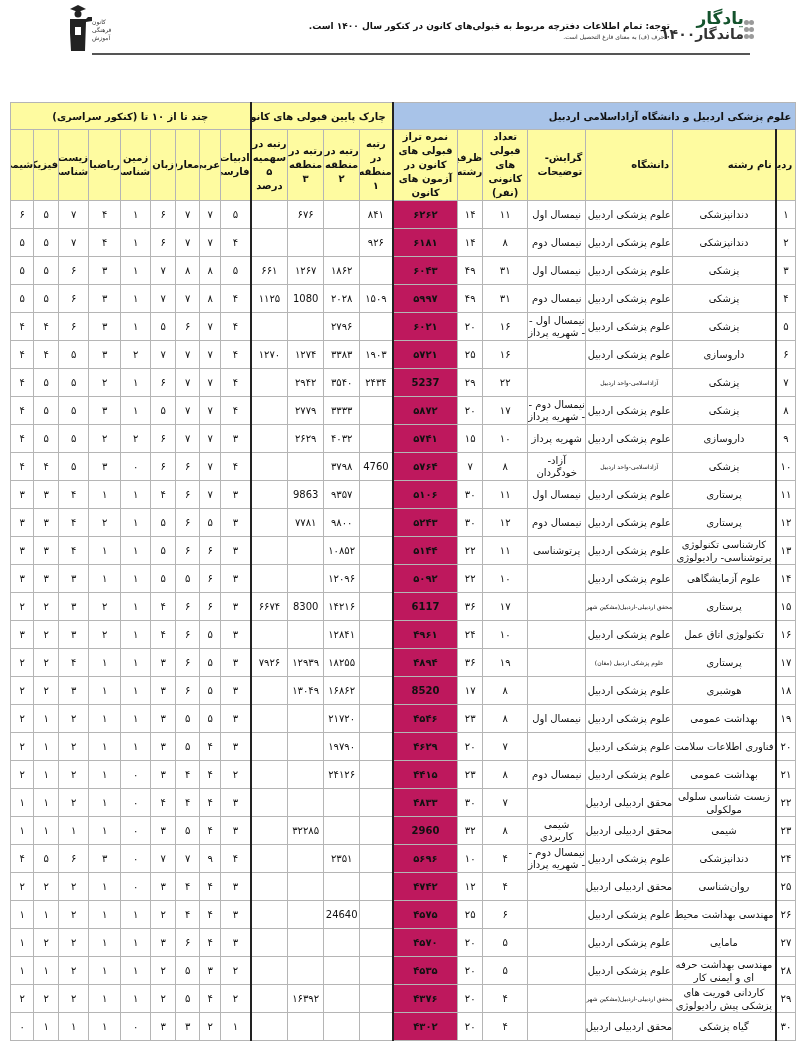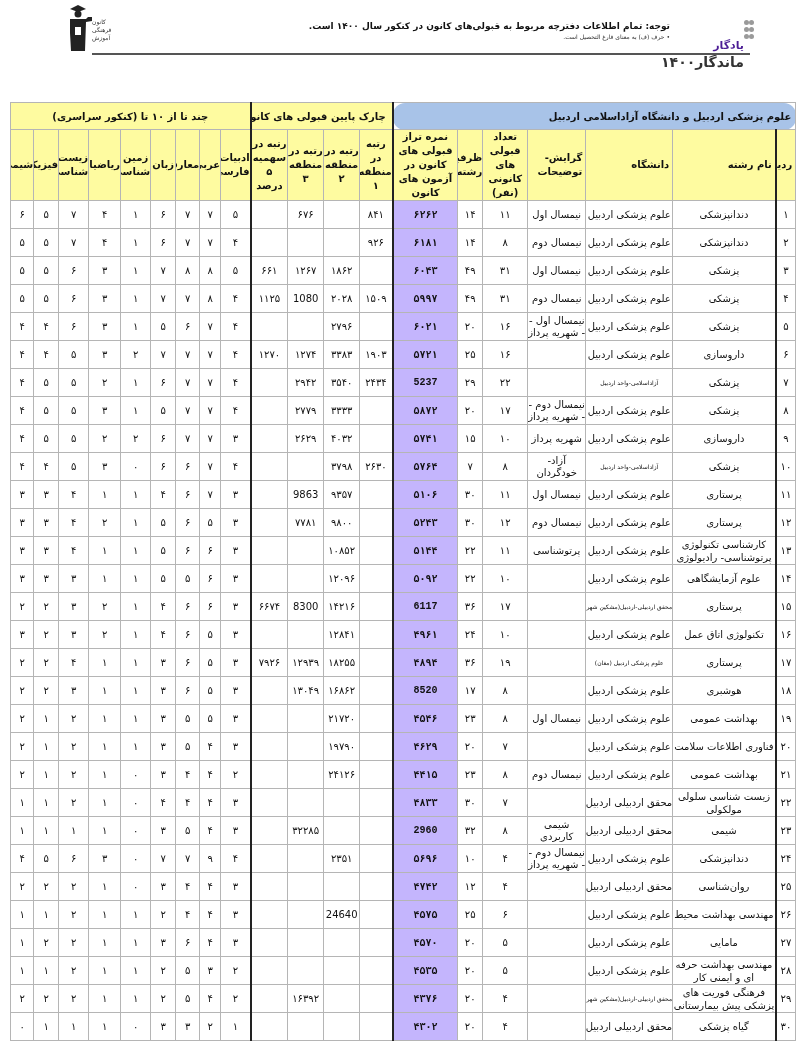--- a/index.html
+++ b/index.html
@@ -1,39 +1,39 @@
 <!DOCTYPE html>
 <html><head>
 <meta charset="utf-8">
 <style>
   html, body { margin: 0; padding: 0; background: #ffffff; }
   body { width: 800px; height: 1052px; position: relative; overflow: hidden; font-family: "DejaVu Sans", sans-serif; color: #111; }
   .header { position: absolute; left: 60px; top: 0; width: 690px; height: 56px; }
   .logo-figure { position: absolute; left: 4px; top: 3px; width: 28px; height: 50px; }
   .logo-text { position: absolute; left: 32px; top: 18px; font-size: 6px; line-height: 8px; color: #333; text-align: center; width: 14px; }
   .brand { position: absolute; right: 6px; top: 10px; text-align: right; direction: rtl; }
-  .brand-top { font-size: 11px; font-weight: bold; color: #4c1d95; line-height: 16px; margin-top: 28px; }
+  .brand-top { font-size: 17px; font-weight: bold; color: #14532d; line-height: 16px; }
   .brand-bottom { font-size: 14px; font-weight: bold; color: #333; line-height: 16px; }
   .brand-dots { position: absolute; right: -10px; top: 8px; width: 12px; height: 28px; }
   .brand-dots span { display: block; width: 5px; height: 5px; border-radius: 50%; background: #9a9a9a; margin: 2px 0 0 0; float: right; }
   .notes { position: absolute; right: 80px; top: 20px; direction: rtl; text-align: right; }
   .note-main { font-size: 9px; font-weight: bold; line-height: 12px; }
   .note-sub { font-size: 6px; line-height: 9px; color: #333; }
   .header-rule { position: absolute; left: 32px; right: 0; top: 53px; height: 2px; background: #555; }
 
   table.main { position: absolute; left: 10px; top: 102px; width: 785px; border-collapse: collapse; table-layout: fixed; direction: rtl; }
   table.main td, table.main th { border: 1px solid #b5b5b5; padding: 0; text-align: center; vertical-align: middle; font-size: 10px; overflow: hidden; }
   .title-row td { height: 26px; background: #fefba0; }
-  .title-main { background: #a8c3e8 !important; font-size: 19px; font-weight: bold; text-align: right !important; padding-right: 4px !important; white-space: nowrap; border-radius: 12px; }
+  .title-main { background: #a8c3e8 !important; font-size: 19px; font-weight: bold; text-align: right !important; padding-right: 4px !important; white-space: nowrap; }
   .title-ranks { font-size: 13px; font-weight: bold; text-align: right !important; padding-right: 6px !important; white-space: nowrap; }
   .title-scores { font-size: 13px; font-weight: bold; text-align: center; white-space: nowrap; }
   .head-row th { height: 60px; background: #fefba0; font-size: 8px; font-weight: bold; line-height: 14px; }
   .head-row th.left { text-align: right; padding-right: 3px; }
   tbody tr td { height: 27px; }
-  td.score { background: #c4b5fd; font-weight: bold; font-size: 11px; font-family: Liberation Mono, monospace; }
+  td.score { background: #be185d; font-weight: bold; font-size: 11px; }
   td.name { text-align: right; padding-right: 3px; font-size: 10.5px; line-height: 13px; }
   td.uni { text-align: right; padding-right: 3px; font-size: 10px; white-space: nowrap; }
   td.uni.small { font-size: 6px; }
   td.desc { text-align: right; padding-right: 3px; font-size: 8px; line-height: 12px; }
   td.thick-l { border-left: 2px solid #222 !important; }
   th.thick-l { border-left: 2px solid #222 !important; }
 </style>
 </head>
 <body>
 
@@ -320,21 +320,21 @@
         <td>۴</td>
       </tr>
       <tr>
         <td class="thick-l">۱۰</td>
         <td class="name">پزشکی</td>
         <td class="uni small">آزاداسلامی-واحد اردبیل</td>
         <td class="desc">آزاد-خودگردان</td>
         <td>۸</td>
         <td>۷</td>
         <td class="score thick-l">۵۷۶۴</td>
-        <td>۲۶۳۰</td>
+        <td>4760</td>
         <td>۳۷۹۸</td>
         <td></td>
         <td class="thick-l"></td>
         <td>۴</td>
         <td>۷</td>
         <td>۶</td>
         <td>۶</td>
         <td>۰</td>
         <td>۳</td>
         <td>۵</td>
@@ -732,21 +732,21 @@
         <td>۵</td>
         <td>۲</td>
         <td>۱</td>
         <td>۱</td>
         <td>۲</td>
         <td>۱</td>
         <td>۱</td>
       </tr>
       <tr>
         <td class="thick-l">۲۹</td>
-        <td class="name">فرهنگی فوریت های پزشکی پیش بیمارستانی</td>
+        <td class="name">کاردانی فوریت های پزشکی پیش رادیولوژی</td>
         <td class="uni small">محقق اردبیلی-اردبیل(مشکین شهر)</td>
         <td class="desc"></td>
         <td>۴</td>
         <td>۲۰</td>
         <td class="score thick-l">۴۳۷۶</td>
         <td></td>
         <td></td>
         <td>۱۶۳۹۲</td>
         <td class="thick-l"></td>
         <td>۲</td>

